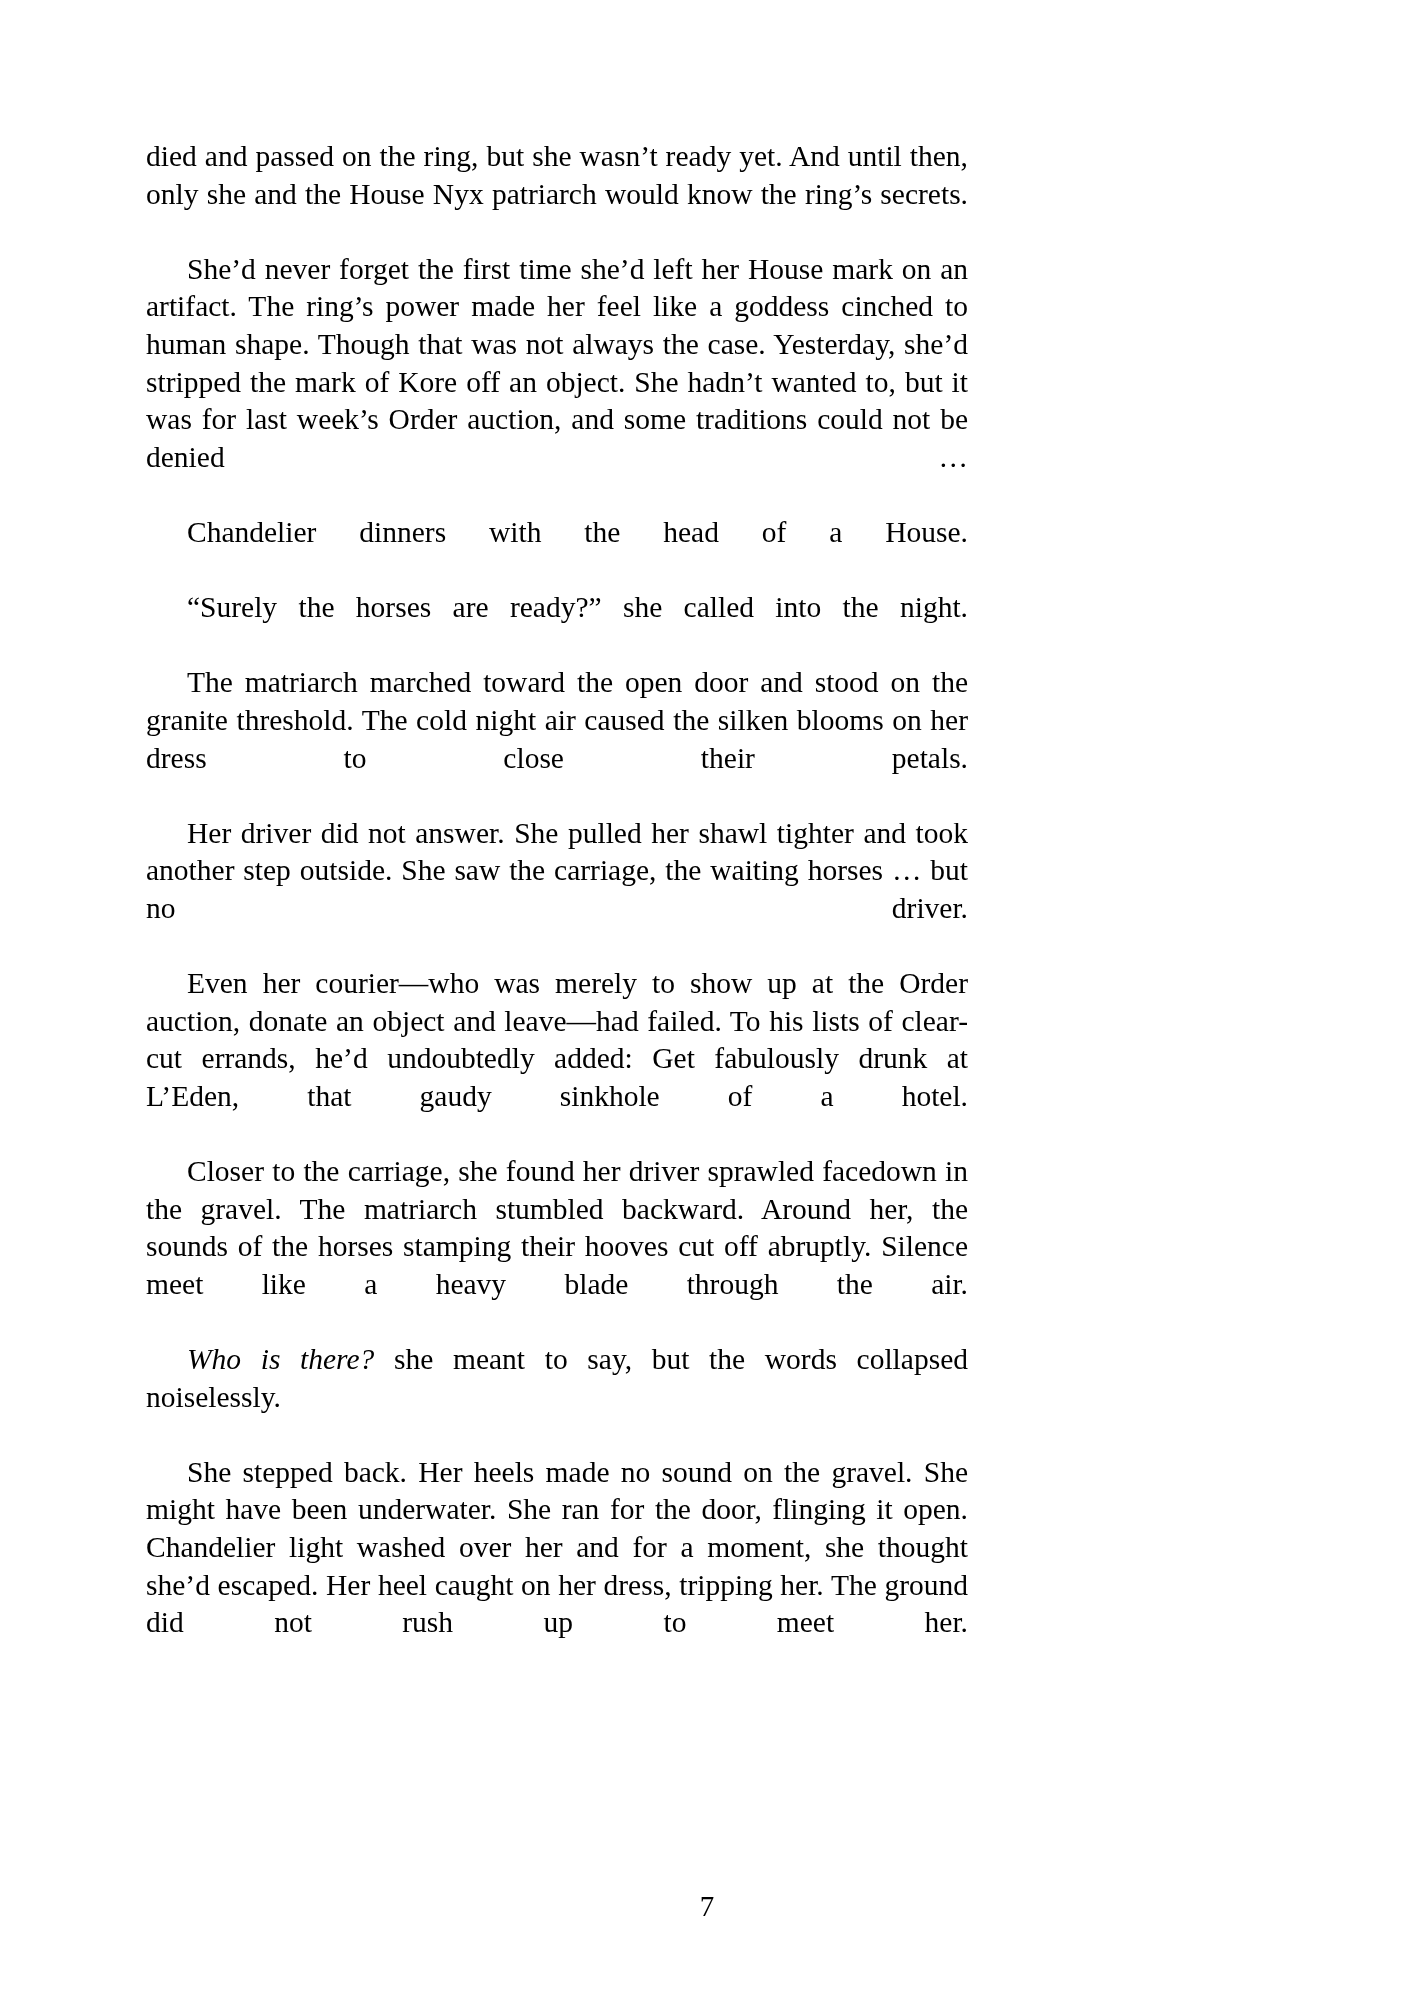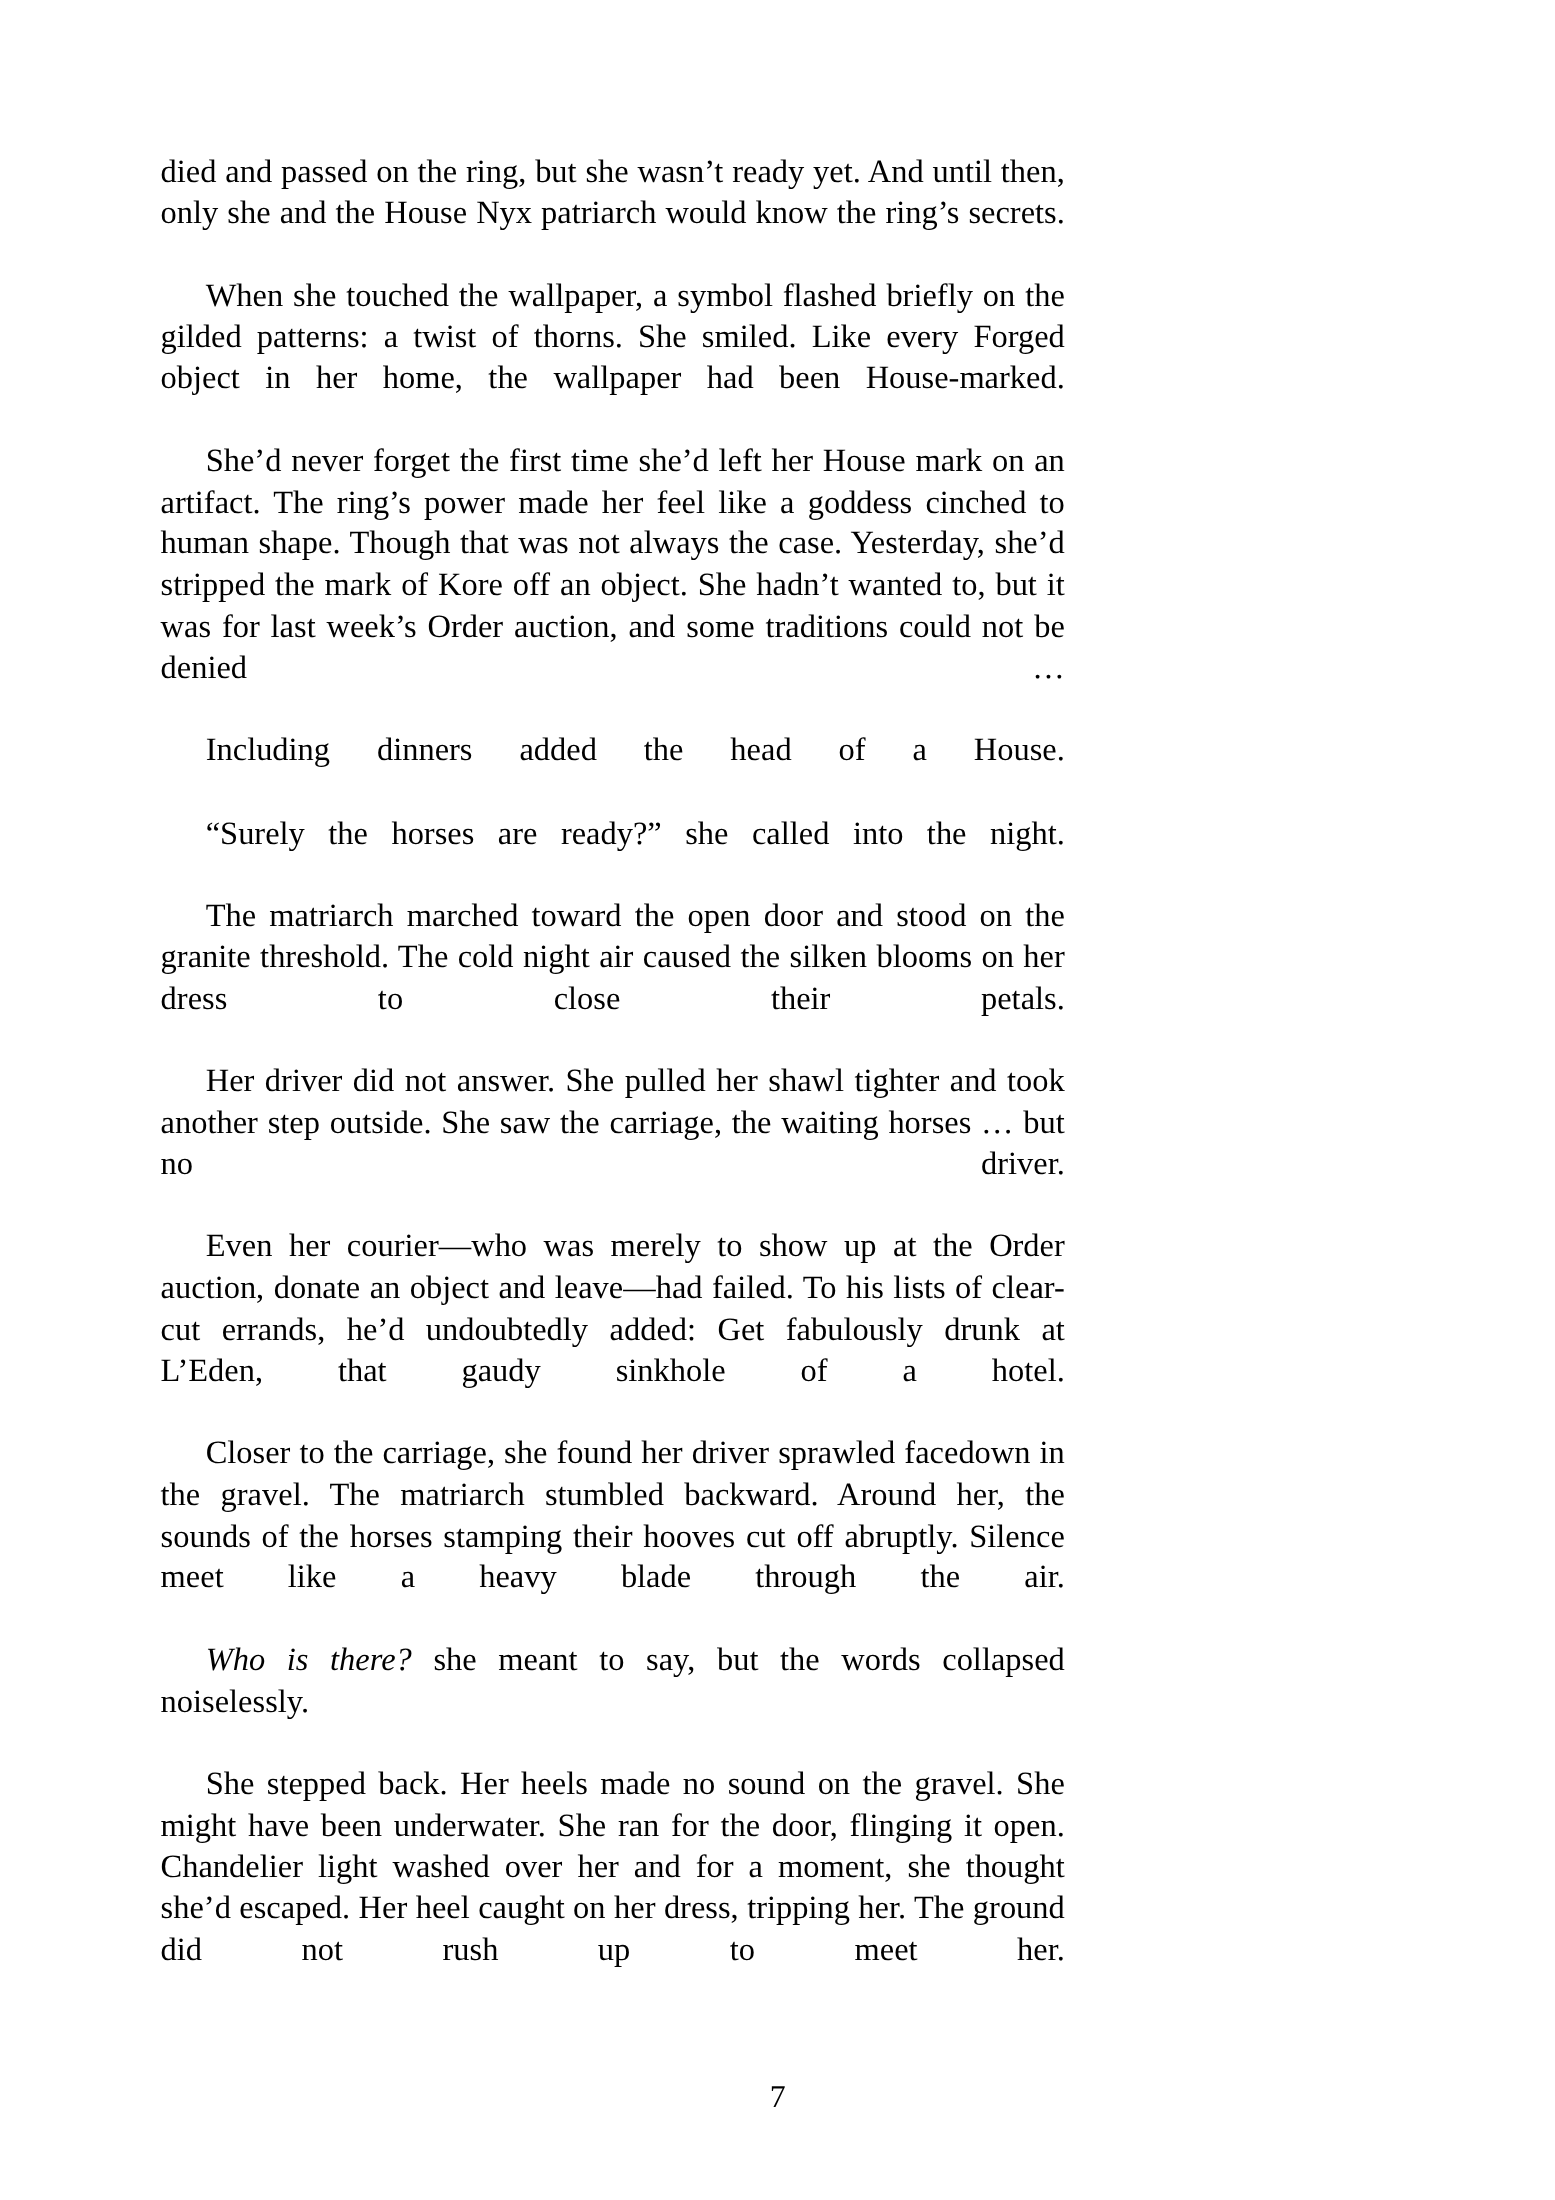--- a/index.html
+++ b/index.html
@@ -66,23 +66,22 @@
     font-family: "Liberation Serif", "DejaVu Serif", serif;
   }
 </style>
 </head>
 <body style="background: rgb(255, 255, 255); color: rgb(0, 0, 0);">
 
 <div id="page" style="background: rgb(255, 255, 255);">
 
   <div id="text-block">
       <p class="para noindent"><span>died and passed on the ring, but she wasn’t ready yet. And until then, only she and the House Nyx patriarch would know the ring’s secrets.</span></p>
-      <p class="para indent"><span>When she touched the wallpaper, a symbol flashed briefly on the gilded patterns: a twist of thorns. She smiled. Like every Forged object in her home, the wallpaper had been House-marked.</span></p>
       <p class="para indent"><span>She’d never forget the first time she’d left her House mark on an artifact. The ring’s power made her feel like a goddess cinched to human shape. Though that was not always the case. Yesterday, she’d stripped the mark of Kore off an object. She hadn’t wanted to, but it was for last week’s Order auction, and some traditions could not be denied …</span></p>
-      <p class="para indent"><span>Including dinners added the head of a House.</span></p>
+      <p class="para indent"><span>Chandelier dinners with the head of a House.</span></p>
       <p class="para indent"><span>“Surely the horses are ready?” she called into the night.</span></p>
       <p class="para indent"><span>The matriarch marched toward the open door and stood on the granite threshold. The cold night air caused the silken blooms on her dress to close their petals.</span></p>
       <p class="para indent"><span>Her driver did not answer. She pulled her shawl tighter and took another step outside. She saw the carriage, the waiting horses … but no driver.</span></p>
       <p class="para indent"><span>Even her courier—who was merely to show up at the Order auction, donate an object and leave—had failed. To his lists of clear-cut errands, he’d undoubtedly added: Get fabulously drunk at L’Eden, that gaudy sinkhole of a hotel.</span></p>
       <p class="para indent"><span>Closer to the carriage, she found her driver sprawled facedown in the gravel. The matriarch stumbled backward. Around her, the sounds of the horses stamping their hooves cut off abruptly. Silence meet like a heavy blade through the air.</span></p>
       <p class="para indent"><em>Who is there?</em><span> she meant to say, but the words collapsed noiselessly.</span></p>
       <p class="para indent"><span>She stepped back. Her heels made no sound on the gravel. She might have been underwater. She ran for the door, flinging it open. Chandelier light washed over her and for a moment, she thought she’d escaped. Her heel caught on her dress, tripping her. The ground did not rush up to meet her.</span></p>
     </div>
 
   <div id="page-number">7</div>

